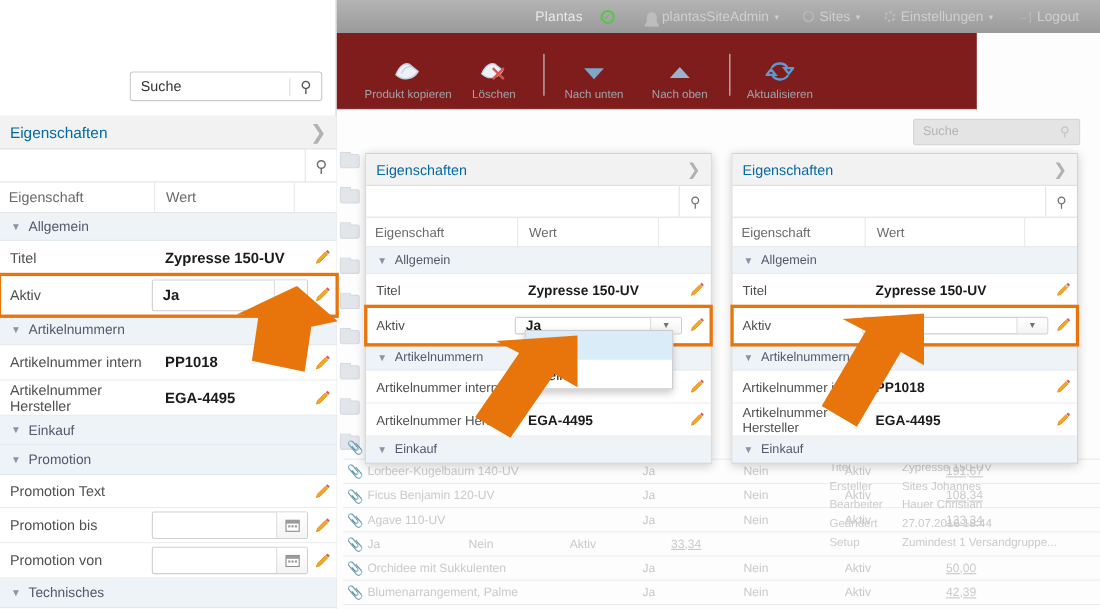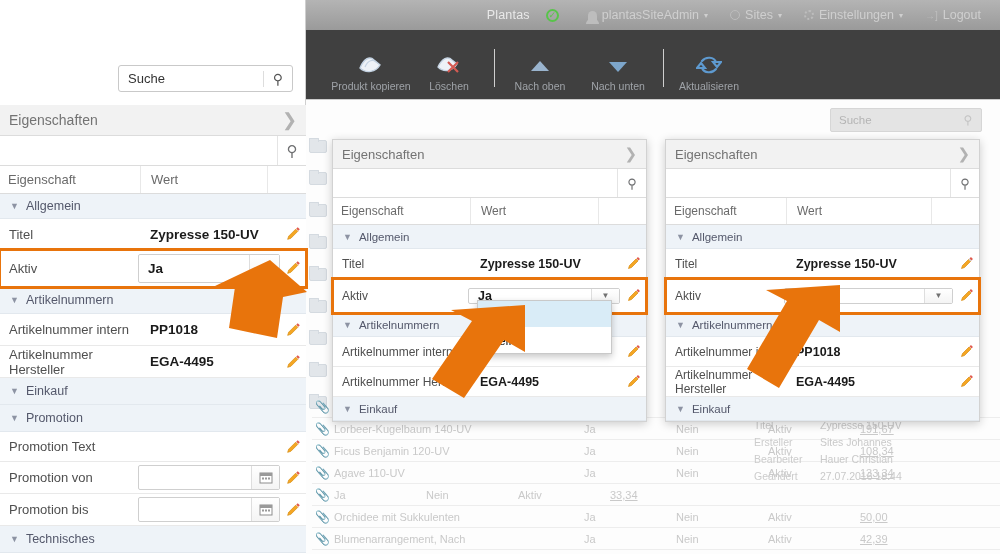--- a/index.html
+++ b/index.html
@@ -49,22 +49,22 @@
   }
   .topbar .navitem .gear {
     width: 10px; height: 10px; border-radius: 50%;
     border: 2px dotted #bdbdbd; display: inline-block;
   }
   .topbar .navitem .arr { font-size: 8px; color: #cfcfcf; }
   .topbar .navitem .out { font-size: 10px; color: #bdbdbd; }
 
   
   .toolbar {
-    position: absolute; left: 0; top: 30px; width: 1000px; height: 70px;
-    background: #404040; border-bottom: 1px solid #cccccc;
+    position: absolute; left: 0; top: 30px; width: 888px; height: 70px;
+    background: #7f1d1d; border-bottom: 1px solid #cccccc;
     display: flex; align-items: flex-end; padding-left: 332px;
   }
   .tb-btn {
     width: 78px; display: flex; flex-direction: column; align-items: center;
     padding-bottom: 7px; gap: 4px;
   }
   .tb-btn .lbl { font-size: 10.5px; color: #9fa3a8; white-space: nowrap; }
   .tb-sep { width: 1px; height: 38px; background: #cfcfcf; margin: 0 6px 12px; }
   .tb-ico { height: 24px; display:flex; align-items:flex-end; justify-content:center;}
   .tb-ico svg { display: block; }
@@ -118,21 +118,21 @@
   .panel {
     position: absolute; background: #ffffff;
     box-shadow: 0 2px 9px rgba(0,0,0,.20);
     border: 1px solid #d2d2d2;
   }
   .panel.plain { box-shadow: none; border: none; }
   .pnl-head {
     height: 29px; background: #f2f2f2; border-bottom: 1px solid #dcdcdc;
     display: flex; align-items: center; padding: 0 9px;
   }
-  .pnl-head .t { font-size: 13px; color: #737373; flex: 1; }
+  .pnl-head .t { font-size: 13px; color: #0369a1; flex: 1; }
   .pnl-head .chev { font-size: 15px; color: #b2b2b2; font-weight: 300; }
   .pnl-filter {
     height: 29px; border-bottom: 1px solid #dcdcdc; display: flex; align-items: center;
     background: #fff;
   }
   .pnl-filter .inp { flex: 1; height: 100%; border-right: 1px solid #e4e4e4; }
   .pnl-filter .mag { width: 28px; text-align: center; color: #6f7072; font-size: 13px; }
   .pnl-colhdr {
     height: 27px; display: flex; align-items: center; background: #fff;
     border-bottom: 1px solid #dcdcdc; font-size: 12px; color: #6a6a6a;
@@ -243,33 +243,33 @@
           </svg>
         </span>
         <span class="lbl">Löschen</span>
       </div>
 
       <div class="tb-sep"></div>
 
       <div class="tb-btn">
         <span class="tb-ico">
           <svg width="26" height="20" viewBox="0 0 26 20">
-              <path d="M13 5 L22 15 L4 15 Z" fill="#9ab4ce"></path>
-            </svg>
-        </span>
-        <span class="lbl">Nach oben</span>
+              <path d="M4 6 L22 6 L13 16 Z" fill="#7da6cb"></path>
+            </svg>
+        </span>
+        <span class="lbl">Nach unten</span>
       </div>
 
       <div class="tb-btn">
         <span class="tb-ico">
           <svg width="26" height="20" viewBox="0 0 26 20">
-              <path d="M4 6 L22 6 L13 16 Z" fill="#7da6cb"></path>
-            </svg>
-        </span>
-        <span class="lbl">Nach unten</span>
+              <path d="M13 5 L22 15 L4 15 Z" fill="#9ab4ce"></path>
+            </svg>
+        </span>
+        <span class="lbl">Nach oben</span>
       </div>
 
       <div class="tb-sep"></div>
 
       <div class="tb-btn">
         <span class="tb-ico">
           <svg width="26" height="22" viewBox="0 0 26 22">
             <path d="M6 7 C10 2, 18 3, 20 8 L17 8 L21 13 L25 8 L21.5 8" fill="none" stroke="#5e9ad0" stroke-width="2.1" stroke-linecap="round"></path>
             <path d="M20 15 C16 20, 8 19, 6 14 L9 14 L5 9 L1 14 L4.5 14" fill="none" stroke="#5e9ad0" stroke-width="2.1" stroke-linecap="round"></path>
           </svg>
@@ -338,21 +338,21 @@
         <div class="bg-row">
           <span class="clip">📎</span>
           <span class="nm">Orchidee mit Sukkulenten</span>
           <span class="c2">Ja</span>
           <span class="c3">Nein</span>
           <span class="c4">Aktiv</span>
           <span class="c5">50,00</span>
         </div>
         <div class="bg-row">
           <span class="clip">📎</span>
-          <span class="nm">Blumenarrangement, Nach</span>
+          <span class="nm">Blumenarrangement, Palme</span>
           <span class="c2">Ja</span>
           <span class="c3">Nein</span>
           <span class="c4">Aktiv</span>
           <span class="c5">42,39</span>
         </div>
         <div class="bg-row">
           <span class="clip">📎</span>
         </div>
       </div>
 
@@ -372,20 +372,24 @@
             <span class="dv">Sites Johannes</span>
           </div>
           <div class="drow">
             <span class="dk">Bearbeiter</span>
             <span class="dv">Hauer Christian</span>
           </div>
           <div class="drow">
             <span class="dk">Geändert</span>
             <span class="dv">27.07.2016 18:44</span>
           </div>
+          <div class="drow">
+            <span class="dk">Setup</span>
+            <span class="dv">Zumindest 1 Versandgruppe...</span>
+          </div>
         </div>
     </div>
   </div>
 
   <div class="panel" style="left:665px; top:139px; width:315px;">
     <div class="pnl-head">
       <span class="t">Eigenschaften</span>
       <span class="chev">❯</span>
     </div>
     <div class="pnl-filter">
@@ -629,20 +633,42 @@
       </div>
 
       <div class="grp-row" style="height:27px; font-size:12.5px">
         <span class="cv">▼</span>
         <span>Promotion</span>
       </div>
 
       <div class="prop-row" style="height:30px">
         <span class="lab" style="width:140px; font-size:13px">Promotion Text</span>
         <span class="val" style="font-size:13.5px"></span>
+        <span class="pencil">
+          <svg width="16" height="16" viewBox="0 0 15 15">
+              <path d="M2.5 12.5 L3.5 9.5 L10 3 L12 5 L5.5 11.5 Z" fill="#f5a623" stroke="#d78d12" stroke-width=".7"></path>
+              <path d="M11.2 1.8 L13.2 3.8" stroke="#e05a4d" stroke-width="2"></path>
+            </svg>
+        </span>
+      </div>
+
+      <div class="prop-row" style="height:32px">
+        <span class="lab" style="width:138px; font-size:13px">Promotion bis</span>
+        <span class="val-field" style="height:25px">
+          <span class="txt" style="font-size:13px"></span>
+          <span class="cal">
+            <svg width="14" height="13" viewBox="0 0 14 13">
+                <rect x="1" y="2" width="12" height="10" fill="#fff" stroke="#8d8d8d"></rect>
+                <rect x="1" y="2" width="12" height="3" fill="#9a9a9a"></rect>
+                <rect x="3" y="6.5" width="2" height="2" fill="#9a9a9a"></rect>
+                <rect x="6" y="6.5" width="2" height="2" fill="#9a9a9a"></rect>
+                <rect x="9" y="6.5" width="2" height="2" fill="#9a9a9a"></rect>
+              </svg>
+          </span>
+        </span>
         <span class="pencil">
           <svg width="16" height="16" viewBox="0 0 15 15">
               <path d="M2.5 12.5 L3.5 9.5 L10 3 L12 5 L5.5 11.5 Z" fill="#f5a623" stroke="#d78d12" stroke-width=".7"></path>
               <path d="M11.2 1.8 L13.2 3.8" stroke="#e05a4d" stroke-width="2"></path>
             </svg>
         </span>
       </div>
 
       <div class="prop-row" style="height:32px">
         <span class="lab" style="width:138px; font-size:13px">Promotion von</span>
@@ -659,42 +685,20 @@
           </span>
         </span>
         <span class="pencil">
           <svg width="16" height="16" viewBox="0 0 15 15">
               <path d="M2.5 12.5 L3.5 9.5 L10 3 L12 5 L5.5 11.5 Z" fill="#f5a623" stroke="#d78d12" stroke-width=".7"></path>
               <path d="M11.2 1.8 L13.2 3.8" stroke="#e05a4d" stroke-width="2"></path>
             </svg>
         </span>
       </div>
 
-      <div class="prop-row" style="height:32px">
-        <span class="lab" style="width:138px; font-size:13px">Promotion bis</span>
-        <span class="val-field" style="height:25px">
-          <span class="txt" style="font-size:13px"></span>
-          <span class="cal">
-            <svg width="14" height="13" viewBox="0 0 14 13">
-                <rect x="1" y="2" width="12" height="10" fill="#fff" stroke="#8d8d8d"></rect>
-                <rect x="1" y="2" width="12" height="3" fill="#9a9a9a"></rect>
-                <rect x="3" y="6.5" width="2" height="2" fill="#9a9a9a"></rect>
-                <rect x="6" y="6.5" width="2" height="2" fill="#9a9a9a"></rect>
-                <rect x="9" y="6.5" width="2" height="2" fill="#9a9a9a"></rect>
-              </svg>
-          </span>
-        </span>
-        <span class="pencil">
-          <svg width="16" height="16" viewBox="0 0 15 15">
-              <path d="M2.5 12.5 L3.5 9.5 L10 3 L12 5 L5.5 11.5 Z" fill="#f5a623" stroke="#d78d12" stroke-width=".7"></path>
-              <path d="M11.2 1.8 L13.2 3.8" stroke="#e05a4d" stroke-width="2"></path>
-            </svg>
-        </span>
-      </div>
-
       <div class="grp-row" style="height:27px; font-size:12.5px">
         <span class="cv">▼</span>
         <span>Technisches</span>
       </div>
 
       <div class="prop-row" style="height:32px">
         
         
       </div>
 

